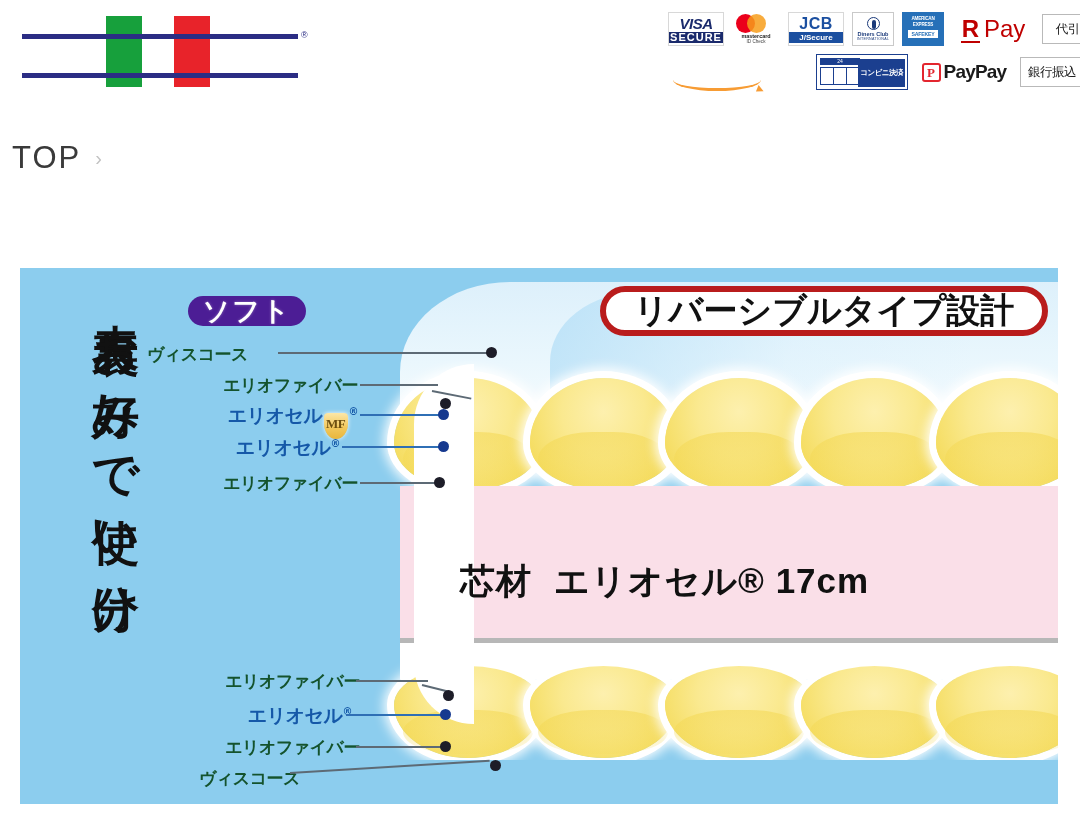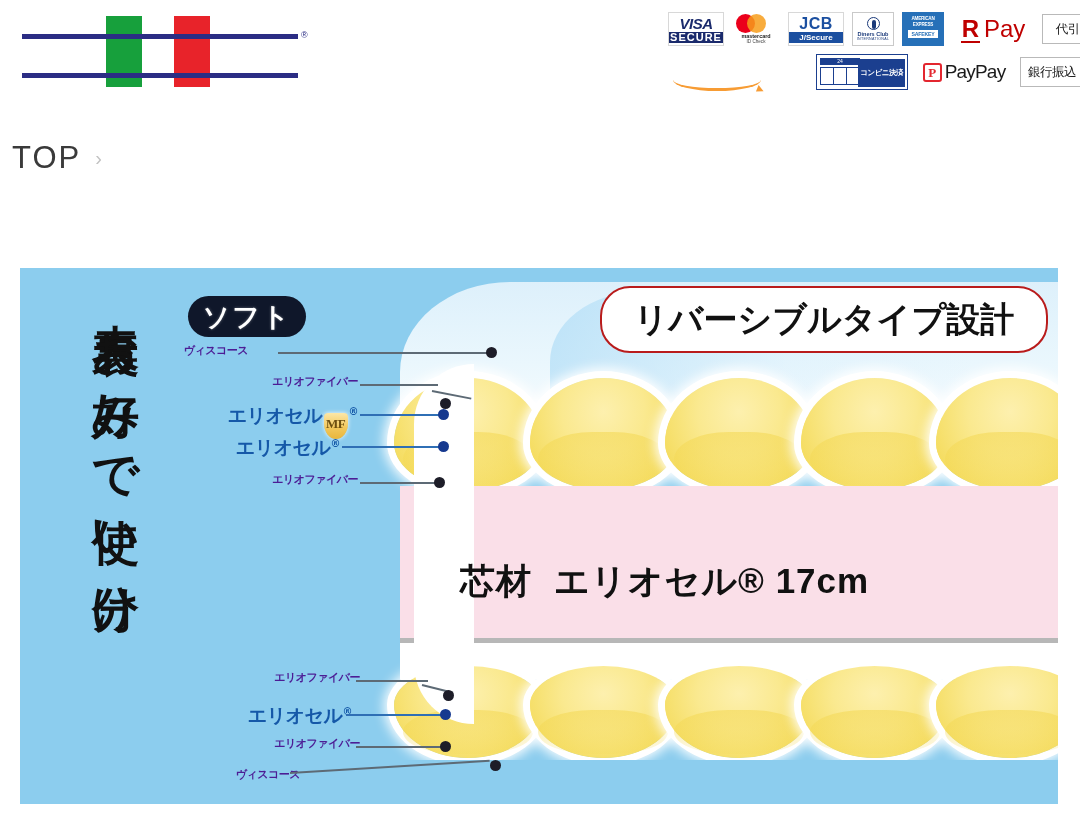--- a/index.html
+++ b/index.html
@@ -114,21 +114,21 @@
   .rpay .r { font-size:24px; font-weight:bold; color:#bf0000; border-bottom:2.5px solid #bf0000;
              line-height:25px; padding:0 1px;}
   .rpay .p { font-size:24px; color:#bf0000; line-height:25px; margin-left:4px; font-weight:300;}
   .rpay .row { display:flex; align-items:baseline; }
   
   .paypay { width:96px; height:30px; }
   .paypay .row { display:flex; align-items:center; gap:3px; }
   .paypay .mark { width:19px; height:19px; border:2.2px solid #e3262f; border-radius:3px;
                   color:#e3262f; font-weight:bold; font-size:13px; line-height:15px; text-align:center;
                   font-family:"Liberation Serif",serif;}
-  .paypay .pp { font-size:19px; font-weight:normal; color:#1a1a1a; letter-spacing:-0.8px;}
+  .paypay .pp { font-size:19px; font-weight:bold; color:#1a1a1a; letter-spacing:-0.8px;}
   
   .boxmeth { width:64px; height:30px; border:1px solid #b9b9b9; background:#fff;
              display:flex; align-items:center; justify-content:center;
              font-size:12.5px; color:#222; letter-spacing:-0.5px;}
 
   
   .breadcrumb { position:absolute; left:12px; top:140px; display:flex; align-items:center; gap:14px; }
   .crumb-top { font-size:31px; color:#3a3a3a; letter-spacing:2px; font-weight:300; }
   .crumb-sep { font-size:20px; color:#c2c2c2; }
   .crumb-cur { font-size:31px; color:#3a3a3a; letter-spacing:2px; font-weight:300; }
@@ -187,39 +187,39 @@
     position:absolute; left:14px; top:96px; width:60px; height:360px;
     background:#ffffff; border-radius:60px 0 0 60px; z-index:1;
   }
 
   
   .pill {
     position:absolute; display:flex; align-items:center; justify-content:center;
     border-radius:22px; color:#fff; font-weight:bold; font-size:27px;
     letter-spacing:2px; text-shadow:0 0 3px rgba(255,255,255,.35);
   }
-  .pill-soft { left:168px; top:28px; width:118px; height:41px; background:#0f172a; }
+  .pill-soft { left:168px; top:28px; width:118px; height:30px; background:#4c1d95; }
   .pill-hard { left:168px; top:358px; width:116px; height:40px; background:#ee2b2b; }
 
   .rev-pill {
-    position:absolute; left:580px; top:18px; width:448px; height:67px;
-    background:#ffffff; border:2px solid #b91c1c; border-radius:30px;
+    position:absolute; left:580px; top:18px; width:448px; height:50px;
+    background:#ffffff; border:6px solid #b91c1c; border-radius:30px;
     display:flex; align-items:center; justify-content:center;
     font-size:34px; font-weight:bold; color:#111; letter-spacing:0px; z-index:4;
   }
 
   .core-text {
     position:absolute; left:440px; top:290px; font-size:35px; font-weight:bold;
     color:#111; letter-spacing:1px; z-index:3; white-space:nowrap;
   }
   .core-text .gap { display:inline-block; width:22px; }
 
   
   .lead { position:absolute; z-index:5; }
-  .lead .txt { position:absolute; right:0; white-space:nowrap; font-size:11px; color:#4c1d95;
+  .lead .txt { position:absolute; right:0; white-space:nowrap; font-size:17px; color:#14532d;
                font-weight:bold; letter-spacing:-0.5px; font-family:"DejaVu Sans", sans-serif;}
   .lead.blue .txt { color:#1558a8; font-size:19px; }
   .lead .line { position:absolute; height:2px; background:#5d6a75; }
   .lead.blue .line { background:#2f6fb5; }
   .lead .dot { position:absolute; width:11px; height:11px; border-radius:50%; background:#1d1d28; }
   .lead.blue .dot { background:#16398f; }
   .lead .reg { font-size:10px; vertical-align:super; }
   .mf-shield {
     display:inline-block; width:24px; height:26px; vertical-align:-6px; margin:0 1px;
     background:linear-gradient(180deg,#fce7a8 0%,#f3c85c 55%,#e8b63c 100%);

